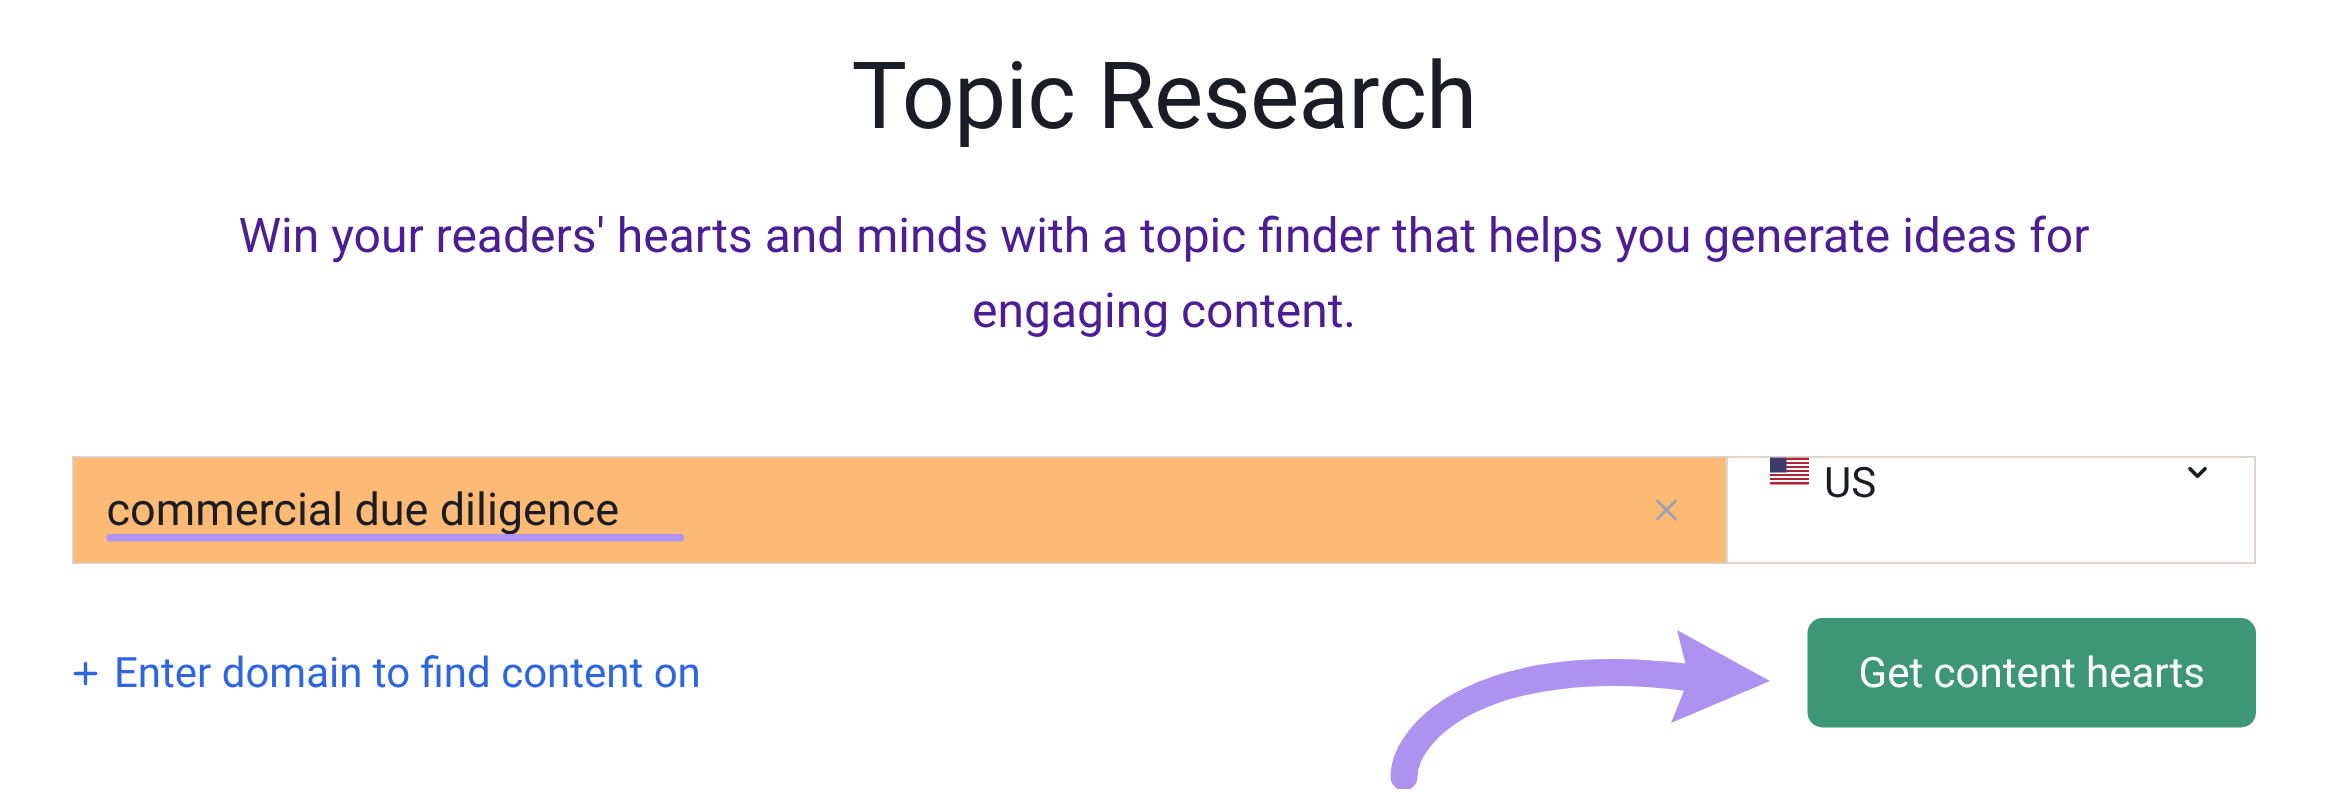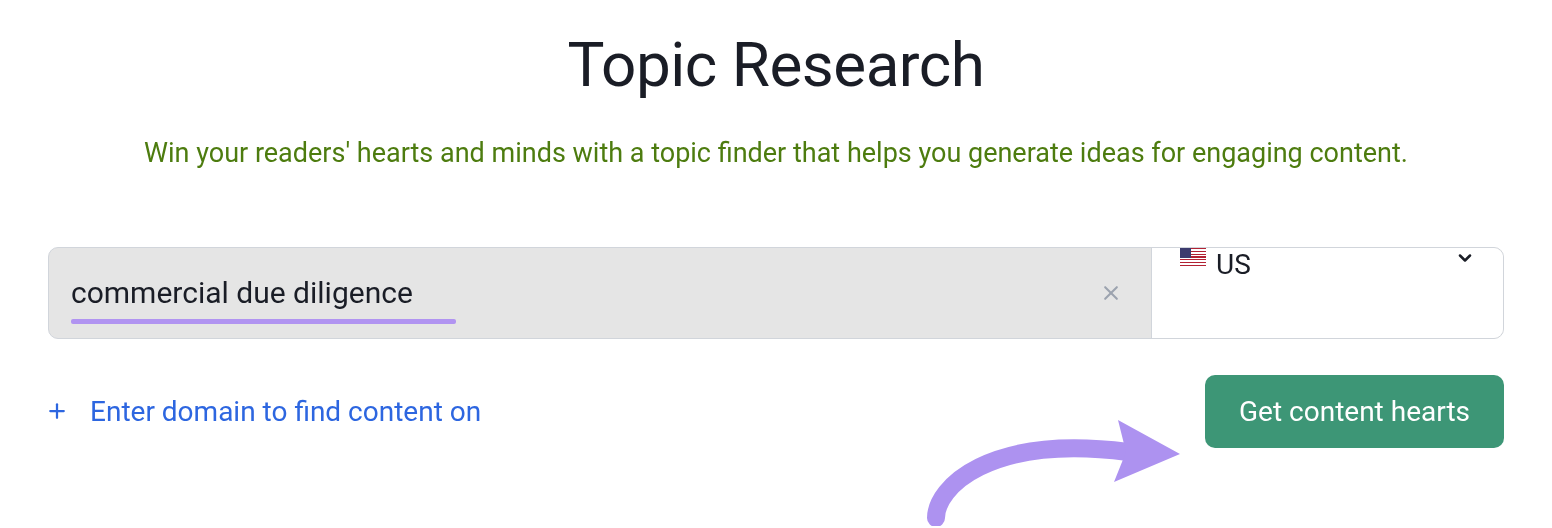--- a/index.html
+++ b/index.html
@@ -19,37 +19,37 @@
       position: relative;
     }
     .page-title {
       font-size: 62px;
       font-weight: 400;
       color: #1a1d26;
       letter-spacing: -0.5px;
       margin-bottom: 32px;
     }
     .subtitle {
-      font-size: 27px;
-      color: #4d7c0f;
+      font-size: 32px;
+      color: #4c1d95;
       text-align: center;
       line-height: 1.55;
       max-width: 1280px;
       margin-bottom: 72px;
       font-weight: 400;
     }
     .search-row {
       display: flex;
       align-items: stretch;
       width: 1456px;
-      height: 92px;
+      height: 72px;
       border: 1px solid #d1d5db;
-      border-radius: 10px;
+      border-radius: 0;
       overflow: hidden;
-      background: #e5e5e5;
+      background: #fdba74;
     }
     .topic-input-wrap {
       flex: 1;
       display: flex;
       align-items: center;
       padding: 0 22px;
       position: relative;
     }
     .topic-input {
       flex: 1;
@@ -137,21 +137,21 @@
     .bottom-row {
       display: flex;
       justify-content: space-between;
       align-items: center;
       width: 1456px;
       margin-top: 36px;
     }
     .domain-link {
       display: flex;
       align-items: center;
-      gap: 24px;
+      gap: 10px;
       color: #2d66e0;
       font-size: 28px;
       text-decoration: none;
       cursor: pointer;
       font-weight: 400;
     }
     .plus-icon {
       width: 18px;
       height: 18px;
     }

